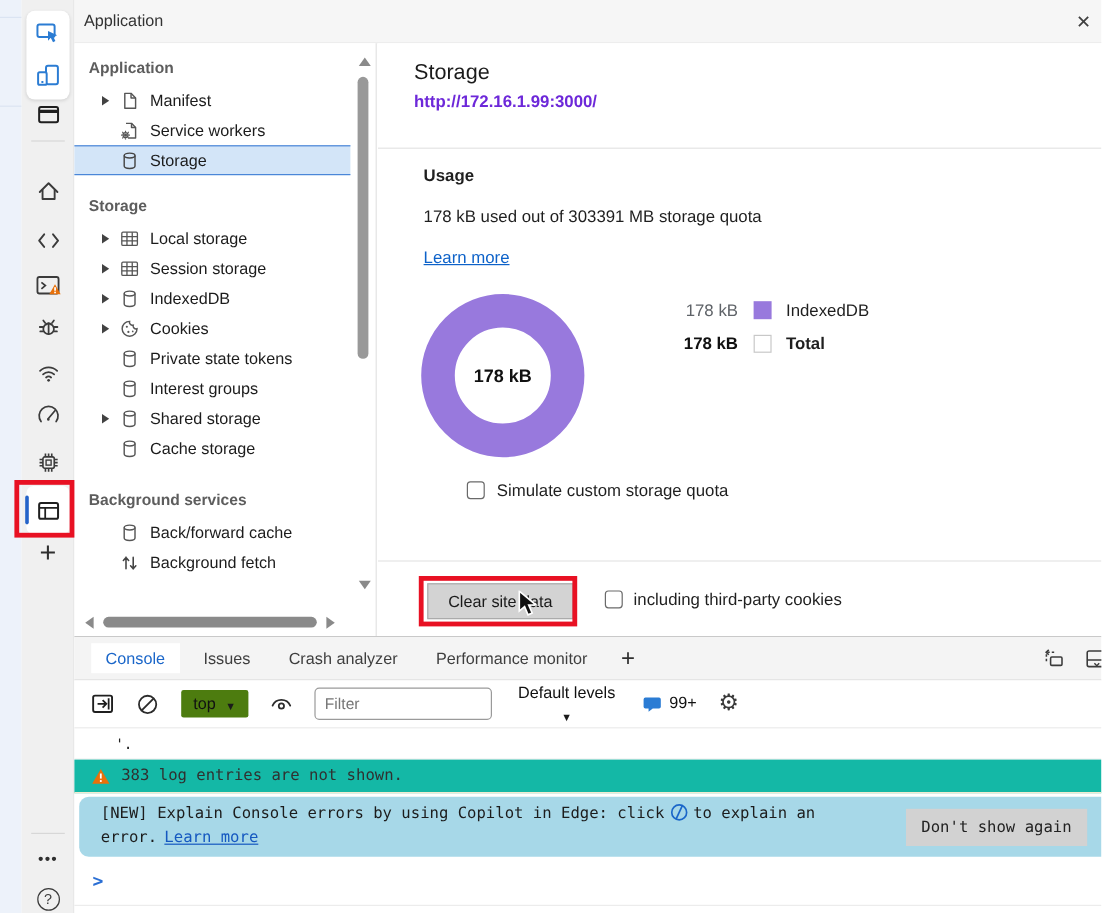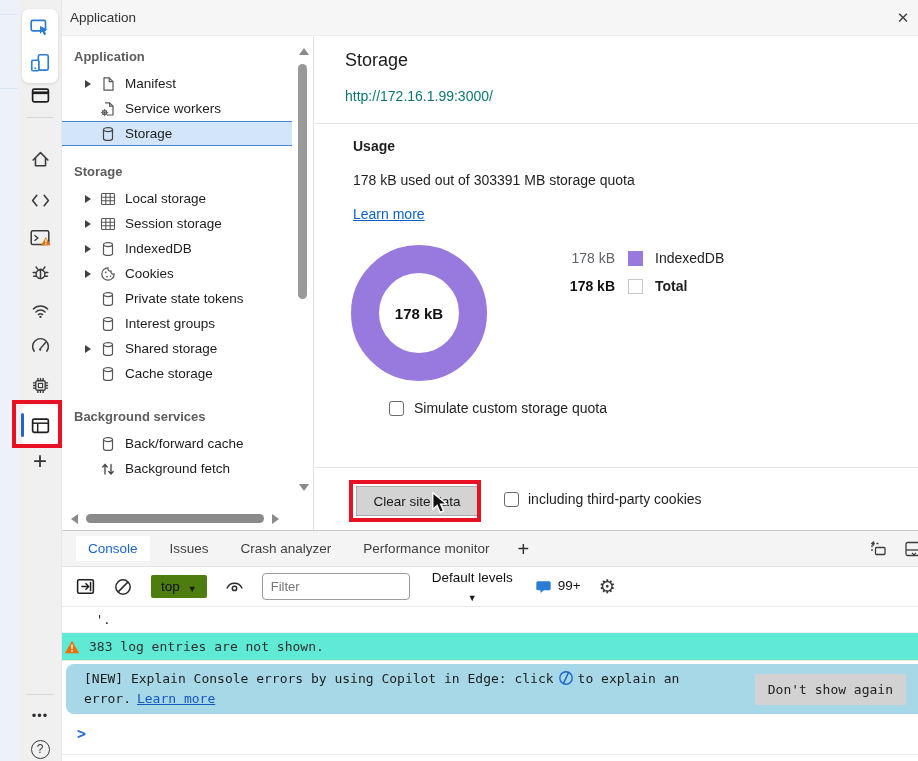--- a/index.html
+++ b/index.html
@@ -42,21 +42,21 @@
   .vsb-thumb { position:absolute; left:236px; top:28px; width:9px; height:235px; background:#999; border-radius:5px; }
   .vsb-up { position:absolute; left:237px; top:12px; width:0; height:0; border-bottom:7px solid #8a8a8a; border-left:5px solid transparent; border-right:5px solid transparent; }
   .vsb-dn { position:absolute; left:237px; top:448px; width:0; height:0; border-top:7px solid #8a8a8a; border-left:5px solid transparent; border-right:5px solid transparent; }
   .hsb-thumb { position:absolute; left:24px; top:478px; width:178px; height:9px; background:#8a8a8a; border-radius:5px; }
   .hsb-l { position:absolute; left:9px; top:478px; width:0; height:0; border-right:7px solid #8a8a8a; border-top:5px solid transparent; border-bottom:5px solid transparent; }
   .hsb-r { position:absolute; left:210px; top:478px; width:0; height:0; border-left:7px solid #8a8a8a; border-top:5px solid transparent; border-bottom:5px solid transparent; }
 
   
   .main { left:315px; top:36px; right:0; height:494px; background:#fff; }
   .m-title { position:absolute; left:30px; top:14px; font-size:18px; color:#1b1b1b; }
-  .m-origin { position:absolute; left:30px; top:52px; font-size:14px; color:#0f766e; }
+  .m-origin { position:absolute; left:30px; top:40px; font-size:14px; color:#6d28d9;font-weight:bold; }
   .m-div1 { position:absolute; left:0; right:0; top:87px; border-top:1px solid #e4e4e4; }
   .u-head { position:absolute; left:38px; top:102px; font-size:14px; font-weight:700; }
   .u-sum { position:absolute; left:38px; top:136px; font-size:14px; }
   .u-learn { position:absolute; left:38px; top:170px; font-size:14px; color:#0d62c9; text-decoration:underline; cursor:pointer; }
   .donut { position:absolute; left:36px; top:209px; width:136px; height:136px; }
   .ring { width:136px; height:136px; border-radius:50%; border:28px solid #9879dd; }
   .d-center { position:absolute; left:0; top:0; width:136px; height:136px; display:flex; align-items:center; justify-content:center; font-size:15px; font-weight:700; color:#111; }
   .leg-row { position:absolute; display:flex; align-items:center; }
   .leg-val { width:70px; text-align:right; font-size:14px; }
   .leg-sw { width:15px; height:15px; margin-left:13px; }
@@ -77,21 +77,21 @@
   .toolbar { height:40px; background:#fff; border-bottom:1px solid #ebebeb; display:flex; align-items:center; padding-left:13px; position:relative; }
   .tb-ic { display:flex; align-items:center; justify-content:center; }
   .top-pill { display:flex; align-items:flex-end; gap:8px; background:#4d7c0f; border-radius:2px; padding:4px 10px; font-size:13.5px; color:#111; margin-left:18px; }
   .caret { font-size:9px; color:#1b1b1b; }
   .filter-in { margin-left:17px; width:148px; height:27px; border:1px solid #9a9a9a; border-radius:4px; font-size:13px; padding:0 8px; color:#202020; font-family:"Liberation Sans",sans-serif; outline:none; background:#fff; }
   .filter-in::placeholder { color:#767676; }
   .def-lv { display:flex; align-items:center; gap:8px; font-size:13.5px; color:#111; margin-left:22px;flex-direction:column; }
   .msg-cnt { display:flex; align-items:flex-start; gap:6px; margin-left:22px; font-size:13.5px; color:#111; }
   .gear { font-size:19px; color:#3a3a3a; margin-left:18px; line-height:1; }
   .log-line { height:26px; display:flex; align-items:center; padding-left:34px; font-family:"DejaVu Sans Mono",monospace; font-size:12px; color:#222; border-bottom:1px solid #f1f1f1; }
-  .warn-line { height:28px; background:#5eead4; display:flex; align-items:center; gap:9px; padding-left:2px; font-family:"DejaVu Sans Mono",monospace; font-size:13px; color:#303030; border-bottom:1px solid #f0ead0; }
+  .warn-line { height:28px; background:#14b8a6; display:flex; align-items:center; gap:9px; padding-left:14px; font-family:"DejaVu Sans Mono",monospace; font-size:13px; color:#303030; border-bottom:1px solid #f0ead0; }
   .banner { margin:3px 0 0 4px; background:#a7d8e8; border-radius:8px 0 0 8px; display:flex; align-items:center; padding:5px 12px 5px 18px; min-height:44px; }
   .banner-text { width:612px; font-family:"DejaVu Sans Mono",monospace; font-size:13px; color:#1c1c1c; line-height:1.55; }
   .banner-text .cop { display:inline-block; vertical-align:-3px; margin:0 4px; }
   .banner-link { color:#1558c0; text-decoration:underline; margin-left:6px; cursor:pointer; }
   .banner-btn { margin-left:auto; background:#d2d2d2; border:none; font-family:"DejaVu Sans Mono",monospace; font-size:13px; color:#222; padding:8px 13px; }
   .prompt-row { padding:11px 0 0 15px; color:#2b6fd4; font-family:"DejaVu Sans Mono",monospace; font-weight:bold; font-size:15px; }
   .in-div { position:absolute; left:0; right:0; top:223px; border-top:1px solid #ececec; }
 
   
   .hl { position:absolute; border:4px solid #e81123; z-index:20; pointer-events:none; }

